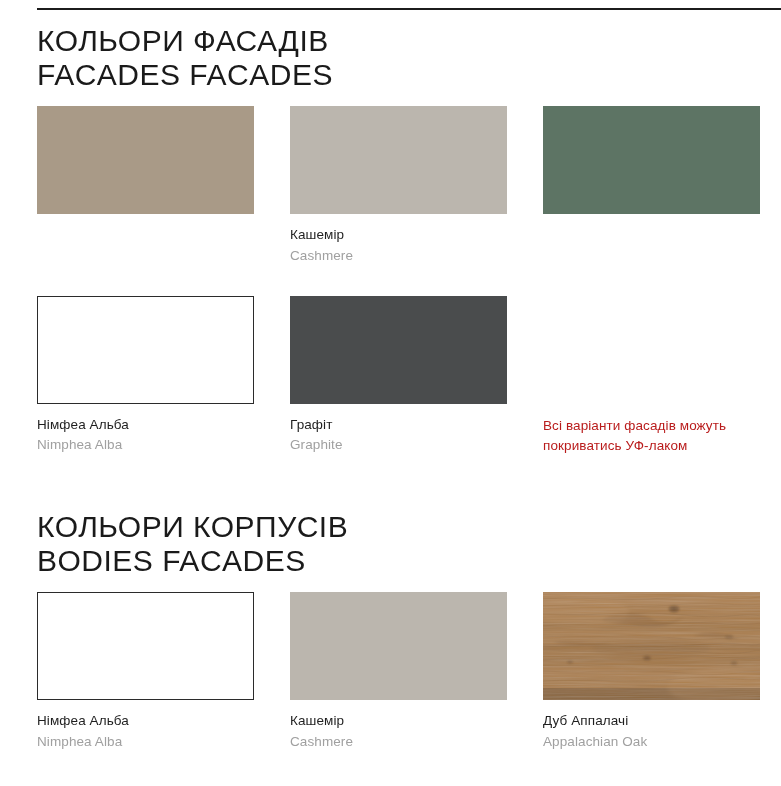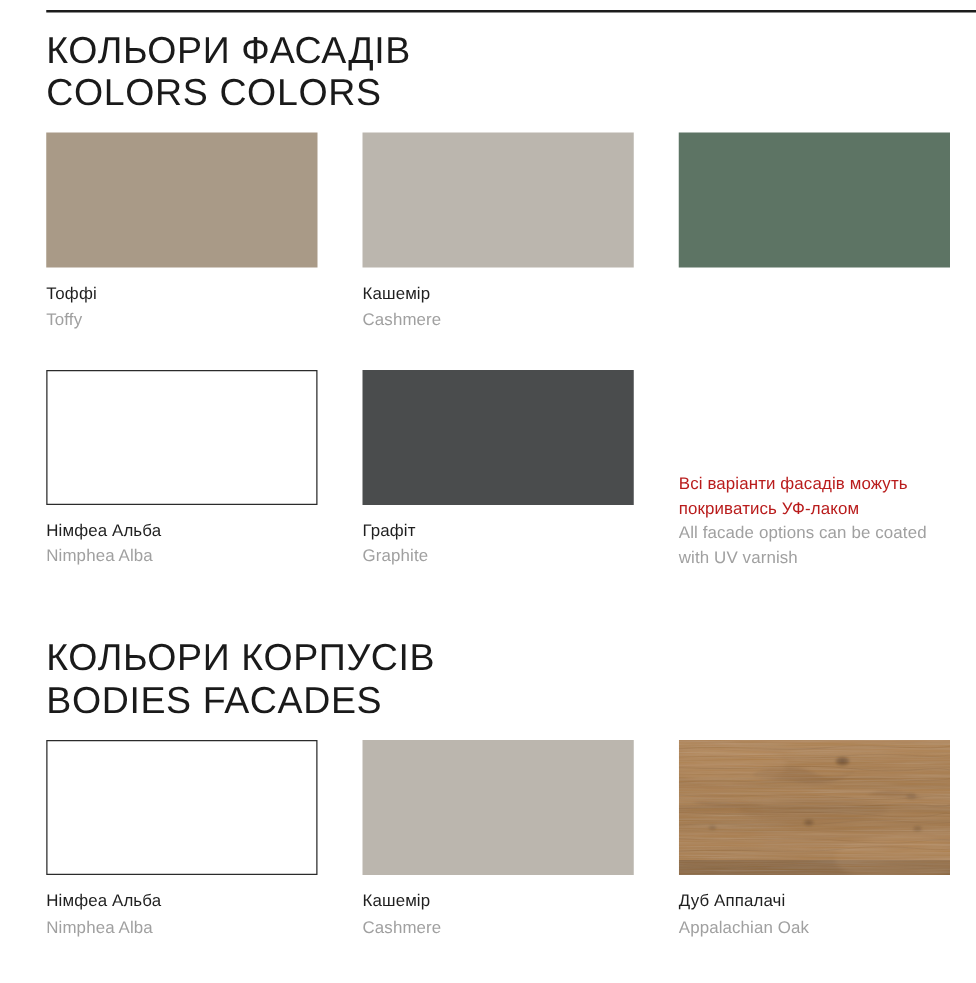--- a/index.html
+++ b/index.html
@@ -130,31 +130,27 @@
 <body style="background: rgb(255, 255, 255);">
 
 <div class="page">
 
   <div class="top-rule" style="background: rgb(28, 28, 28);"></div>
 
   <div class="section" id="facades-section">
 
     <h1 class="heading">
       <span class="line">КОЛЬОРИ ФАСАДІВ</span>
-      <span class="line">COLORS COLORS</span>
+      <span class="line">FACADES FACADES</span>
     </h1>
 
     <div class="swatch-grid">
 
       <div class="swatch-cell">
         <div class="swatch" id="sw-toffy" style="background: rgb(169, 154, 135);"></div>
-        <div class="labels">
-          <div class="label-ua">Тоффі</div>
-          <div class="label-en">Toffy</div>
-        </div>
       </div>
 
       <div class="swatch-cell">
         <div class="swatch" id="sw-cashmere-f" style="background: rgb(187, 182, 174);"></div>
         <div class="labels">
           <div class="label-ua">Кашемір</div>
           <div class="label-en">Cashmere</div>
         </div>
       </div>
 
@@ -178,21 +174,20 @@
         <div class="swatch" id="sw-graphite" style="background: rgb(74, 76, 77);"></div>
         <div class="labels">
           <div class="label-ua">Графіт</div>
           <div class="label-en">Graphite</div>
         </div>
       </div>
 
       <div class="note-cell">
         <div class="note">
           <div class="note-ua">Всі варіанти фасадів можуть покриватись УФ-лаком</div>
-          <div class="note-en">All facade options can be coated with UV varnish</div>
         </div>
       </div>
 
     </div>
 
   </div>
 
   <div class="section" id="bodies-section">
 
     <h1 class="heading">

